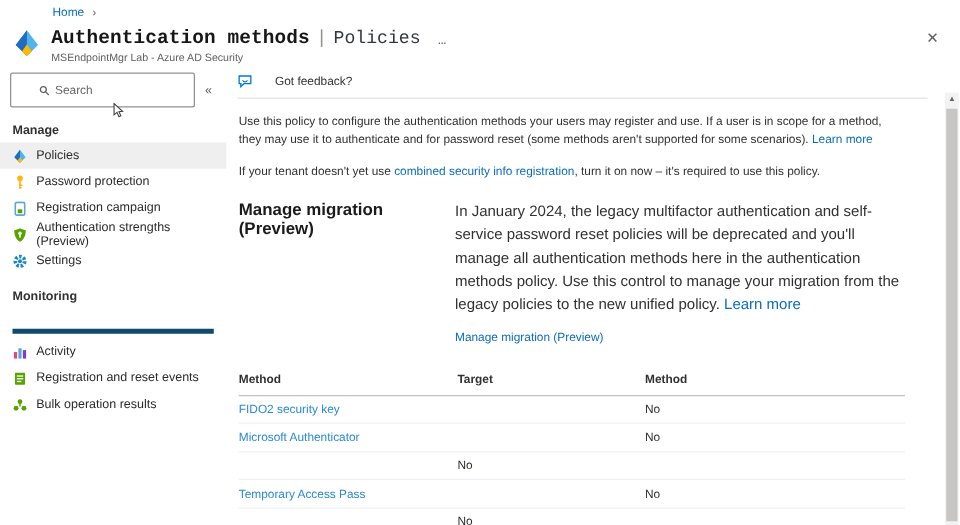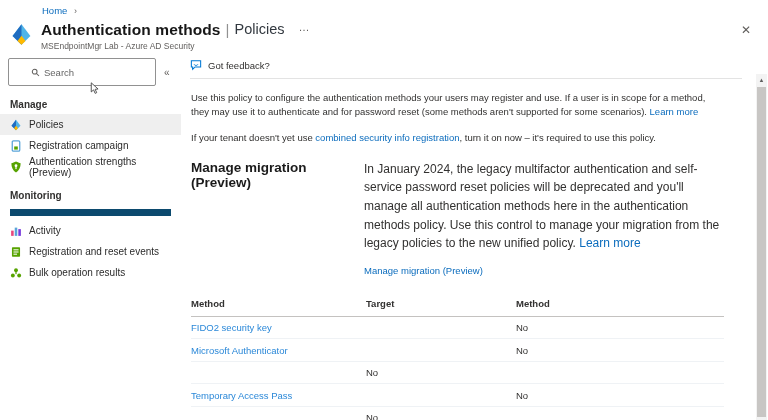--- a/index.html
+++ b/index.html
@@ -7,47 +7,47 @@
   .screen {
     position:relative; width:768px; height:420px; overflow:hidden;
     background:#fff; font-family:"Liberation Sans", sans-serif; color:#323130;
   }
   
   .breadcrumb { position:absolute; top:5px; left:14px; font-size:9.5px;margin-left:28px; }
   .bc-link { color:#0b6cbd; text-decoration:none; cursor:pointer; }
   .bc-sep { color:#605e5c; margin-left:4px; font-size:9px; }
   .titlebar { position:absolute; top:21px; left:10px; display:flex; align-items:flex-start; }
   .title-icon { width:23px; height:23px; margin:2px 8px 0 0; flex:none; }
-  .title-line { display:flex; align-items:flex-start; }
+  .title-line { display:flex; align-items:flex-end;font-family:Liberation Mono, monospace; }
   .title-main { font-size:15.5px; font-weight:bold; color:#171717; letter-spacing:.1px; }
   .title-sep { font-size:15px; color:#919191; margin:0 5px; font-weight:normal; }
   .title-page { font-size:14.5px; color:#32383f; }
   .title-ellipsis { margin-left:14px; color:#605e5c; font-size:11px; letter-spacing:1px; cursor:pointer; }
   .tenant { font-size:8.5px; color:#605e5c; margin-top:2px; }
   .close-btn { position:absolute; top:24px; right:17px; color:#605e5c; font-size:12px; line-height:12px; cursor:pointer; }
   
   .content { position:absolute; top:52px; left:0; right:0; bottom:0; display:flex; }
   
   .sidebar { width:181px; flex:none; padding-top:6px; }
   .search-row { display:flex; align-items:center; padding-left:8px; }
   .searchbox { width:148px; height:28px; border:1px solid #919191; border-radius:2px;
     display:flex; align-items:center; padding:0 22px; gap:4px; background:#fff; cursor:text; }
   .searchbox svg { width:9px; height:9px; flex:none; }
   .search-ph { font-size:9.5px; color:#666; }
   .collapse { margin-left:8px; color:#605e5c; font-size:10px; cursor:pointer; }
   .nav-section-label { font-weight:bold; font-size:10px; color:#323130; margin:13px 10px 4px 10px; }
-  .nav-section-label.underlined { border-bottom:7px solid #0c4a6e; padding-bottom:8px; }
+  .nav-section-label.underlined { border-bottom:4px solid #0c4a6e; padding-bottom:20px; }
   .nav-item { display:flex; align-items:center; gap:7px; height:21px; padding-left:10px;
     font-size:10px; color:#2b2b2b; cursor:pointer; }
   .nav-item.selected { background:#efefef; }
   .ni-icon { width:12px; height:12px; flex:none; display:flex; }
   .ni-icon svg { width:12px; height:12px; }
   
   main { flex:1; position:relative; padding-left:9px; }
-  .feedback-row { height:27px; display:flex; align-items:center; gap:6px; font-size:9.5px;
+  .feedback-row { height:27px; display:flex; align-items:center; gap:18px; font-size:9.5px;
     color:#323130; border-bottom:1px solid #e3e3e3; margin-right:26px; cursor:pointer; }
   .feedback-row svg { width:12px; height:12px; }
   .body-scroll { padding:12px 44px 0 1px; }
   .intro { font-size:9.5px; line-height:1.5; color:#323130; margin-bottom:11px; max-width:545px; }
   .link { color:#0b6cbd; text-decoration:none; cursor:pointer; }
   .migration { display:flex; margin-top:15px; }
   .migration-heading { width:173px; flex:none; font-size:13.5px; font-weight:bold; color:#1b1b1b; }
   .migration-desc { font-size:12px; line-height:1.55; color:#323130; width:356px; }
   .migration-link { display:inline-block; margin-top:12px; font-size:9.5px; }
   
@@ -115,20 +115,31 @@
         <span class="ni-icon">
           <svg viewBox="0 0 16 16">
             <path d="M8 1 L14 9 L8 15 L2 9 Z" fill="#50b4e8"></path>
             <path d="M8 1 L2 9 L8 15 Z" fill="#1f6cc0"></path>
             <path d="M5.4 12.4 L8 9 L10.6 12.4 L8 15 Z" fill="#ffb900"></path>
           </svg>
         </span>
         <span>Policies</span>
       </div>
 
+      <div class="nav-item">
+        <span class="ni-icon">
+          <svg viewBox="0 0 16 16" fill="#fdb913">
+            <circle cx="8" cy="3.6" r="3"></circle>
+              <rect x="7.1" y="5.5" width="1.8" height="9"></rect>
+            <rect x="7.1" y="10.2" width="3.6" height="1.5"></rect>
+              <rect x="7.1" y="12.7" width="2.8" height="1.5"></rect>
+          </svg>
+        </span>
+        <span>Password protection</span>
+      </div>
 
       <div class="nav-item">
         <span class="ni-icon">
           <svg viewBox="0 0 16 16">
             <rect x="3" y="1.2" width="10" height="13.6" rx="1.6" fill="none" stroke="#5ba5d9" stroke-width="1.7"></rect>
             <rect x="5.6" y="8.6" width="4.8" height="4.2" fill="#57a300"></rect>
           </svg>
         </span>
         <span>Registration campaign</span>
       </div>
@@ -137,20 +148,29 @@
         <span class="ni-icon">
           <svg viewBox="0 0 16 16">
             <path d="M8 0.8 C10 2 12.6 2.7 14.2 2.9 C14.2 8.4 11.9 13.2 8 15.2 C4.1 13.2 1.8 8.4 1.8 2.9 C3.4 2.7 6 2 8 0.8 Z" fill="#57a300"></path>
             <circle cx="8" cy="6.2" r="1.9" fill="#fff"></circle>
               <rect x="7.2" y="6.6" width="1.6" height="4.2" fill="#fff"></rect>
           </svg>
         </span>
         <span>Authentication strengths (Preview)</span>
       </div>
 
+      <div class="nav-item">
+        <span class="ni-icon">
+          <svg viewBox="0 0 16 16">
+            <circle cx="8" cy="8" r="5" fill="none" stroke="#1b87c9" stroke-width="4" stroke-dasharray="2.6 1.8"></circle>
+            <circle cx="8" cy="8" r="2.1" fill="#1b87c9"></circle>
+          </svg>
+        </span>
+        <span>Settings</span>
+      </div>
 
       <div class="nav-section-label underlined">Monitoring</div>
 
       <div class="nav-item">
         <span class="ni-icon">
           <svg viewBox="0 0 16 16">
             <rect x="1.5" y="7.5" width="3.4" height="7" fill="#e8467c"></rect>
             <rect x="6.3" y="3.5" width="3.4" height="11" fill="#5ba5d9"></rect>
             <rect x="11.1" y="5.5" width="3.4" height="9" fill="#773adc"></rect>
           </svg>

